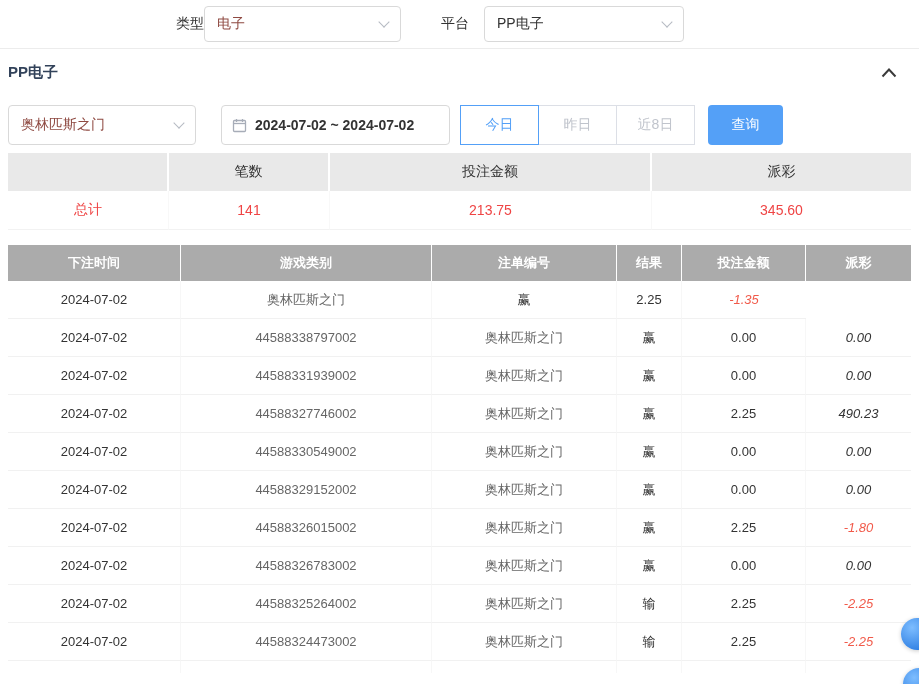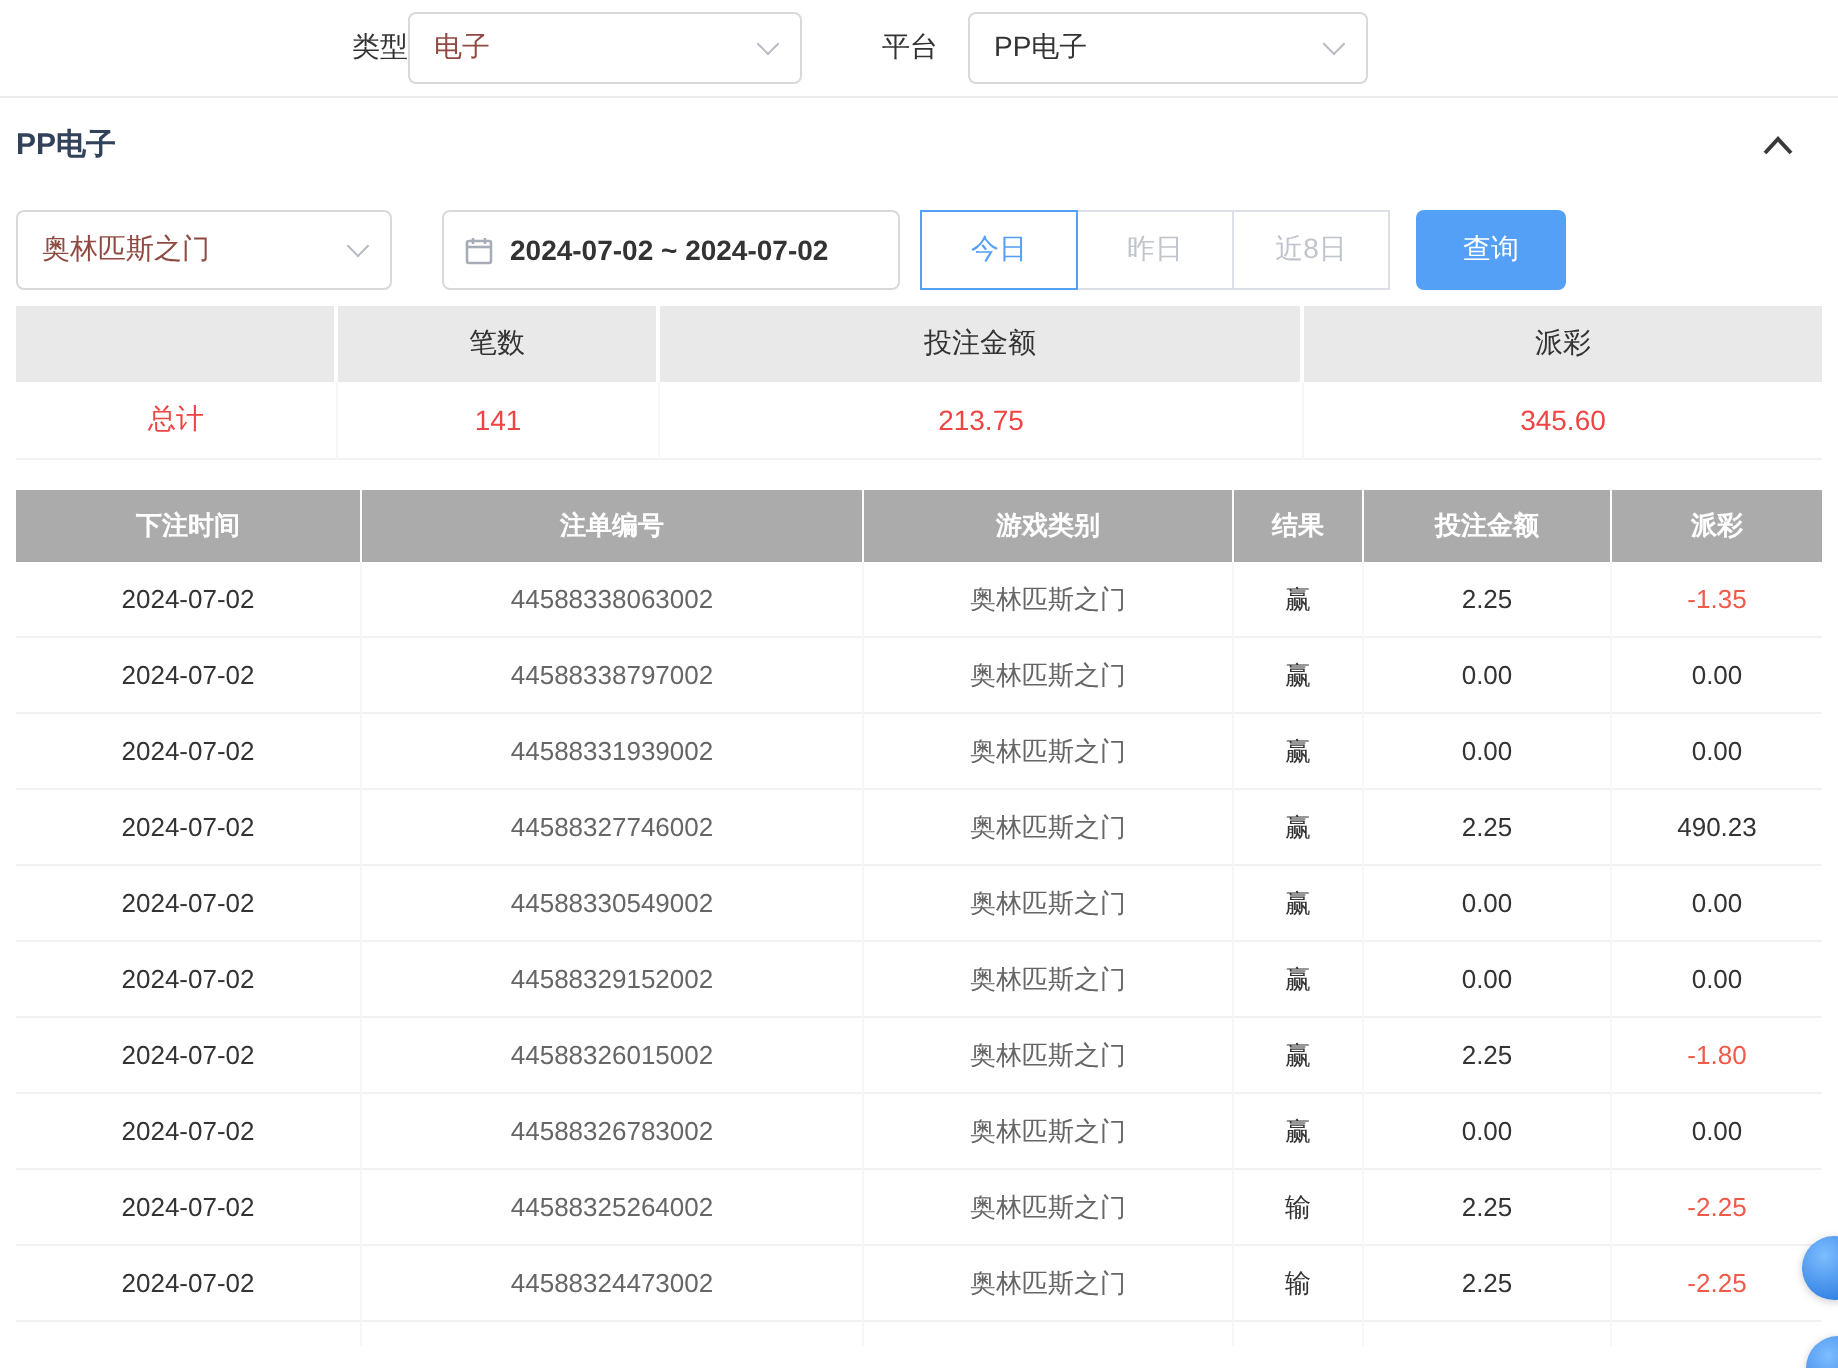--- a/index.html
+++ b/index.html
@@ -41,21 +41,21 @@
   .sum-th:last-child{border-right:none;}
   .sum-td{height:39px;display:flex;align-items:center;justify-content:center;font-size:14px;color:#ef4444;border-bottom:1px solid #f2f2f2;border-right:1px solid #f8f8f8;}
   .sum-td:last-child{border-right:none;}
 
   
   .dtable{margin:15px 8px 0;}
   .thead,.trow{display:grid;grid-template-columns:173px 251px 185px 65px 124px 105px;}
   .th{background:var(--table-header-bg,#ababab);color:#fff;height:36px;display:flex;align-items:center;justify-content:center;font-size:13px;font-weight:bold;border-right:1px solid #fff;}
   .th:last-child{border-right:none;}
   .td{height:38px;display:flex;align-items:center;justify-content:center;font-size:13px;color:#333;border-bottom:1px solid #f1f1f1;border-right:1px solid #f7f7f7;background:#fff;}
-  .td:last-child{border-right:none;}
+  .td:last-child{border-right:none;font-style:italic;}
   .td.c-id,.td.c-game{color:#666;}
   .td.neg{color:var(--negative,#f15a4a);}
   .trow.partial .td{height:12px;border-bottom:none;}
 
   
   .float-btn{position:absolute;border-radius:50%;width:32px;height:32px;background:radial-gradient(circle at 35% 30%,#7dbdff,#1b6fdb);box-shadow:0 1px 4px rgba(0,0,0,.2);cursor:pointer;}
   .fb1{right:-14px;top:618px;}
   .fb2{right:-16px;bottom:-16px;}
 </style>
 </head>
@@ -118,30 +118,29 @@
     <div class="sum-td">总计</div>
     <div class="sum-td">141</div>
     <div class="sum-td">213.75</div>
     <div class="sum-td">345.60</div>
   </div>
 </div>
 
 <div class="dtable">
   <div class="thead">
       <div class="th">下注时间</div>
+      <div class="th">游戏类别</div>
       <div class="th">注单编号</div>
-      <div class="th">游戏类别</div>
       <div class="th">结果</div>
       <div class="th">投注金额</div>
       <div class="th">派彩</div>
     </div>
   <div>
       <div class="trow">
         <div class="td c-date">2024-07-02</div>
-        <div class="td c-id">44588338063002</div>
         <div class="td c-game">奥林匹斯之门</div>
         <div class="td c-result">赢</div>
         <div class="td c-bet">2.25</div>
         <div class="td c-payout neg">-1.35</div>
       </div>
       <div class="trow">
         <div class="td c-date">2024-07-02</div>
         <div class="td c-id">44588338797002</div>
         <div class="td c-game">奥林匹斯之门</div>
         <div class="td c-result">赢</div>

